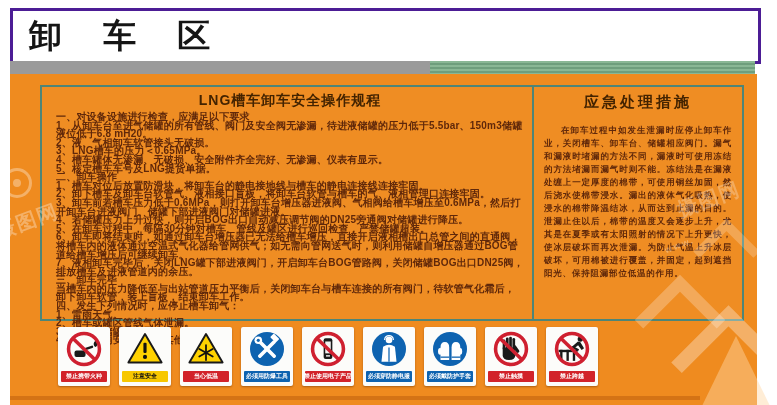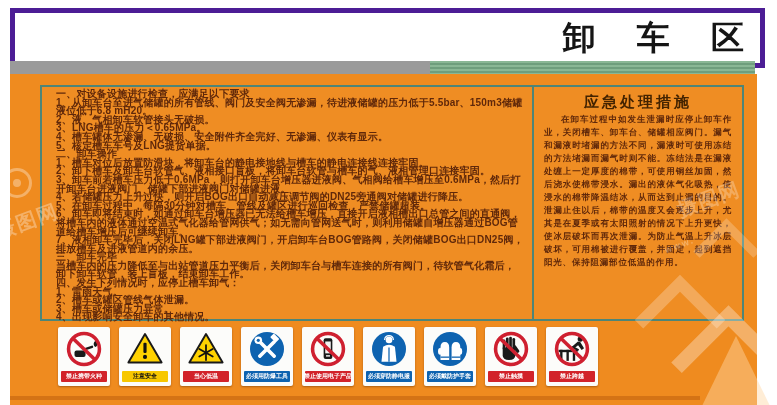--- a/index.html
+++ b/index.html
@@ -1,33 +1,33 @@
 <!DOCTYPE html>
 <html><head>
 <meta charset="utf-8">
 <style>
   html,body{margin:0;padding:0;}
   body{width:777px;height:405px;position:relative;overflow:hidden;background:#ffffff;
        font-family:"Liberation Sans",sans-serif;}
   .banner{position:absolute;left:10px;top:8px;width:745px;height:50px;background:#fff;
-          border:5px solid #4c1d95;display:flex;align-items:center;justify-content:flex-end;}
+          border:3px solid #4c1d95;display:flex;align-items:center;justify-content:flex-start;}
   .banner-title{font-size:33px;font-weight:900;color:#151515;letter-spacing:16px;padding-left:16px;}
   .stripe{position:absolute;left:10px;top:61px;width:745px;height:13px;display:flex;}
   .stripe-gray{width:420px;background:#9a9a9a;}
   .stripe-green{flex:1;background:repeating-linear-gradient(180deg,#8ab795 0 2px,#6f9e7d 2px 4px);}
   .orange{position:absolute;left:10px;top:74px;width:747px;height:331px;background:#ef8b1f;}
   .panel{position:absolute;left:30px;top:11px;width:700px;height:232px;border:2px solid #4e8577;
          display:flex;background:rgba(255,255,255,0.02);}
   .sec-left{width:492px;border-right:2px solid #4e8577;padding:3px 8px 0 14px;box-sizing:border-box;}
   .sec-right{flex:1;padding:3px 10px 0 10px;box-sizing:border-box;}
   .sec-title{text-align:center;font-size:14px;font-weight:900;color:#432300;letter-spacing:1px;
              margin:2px 0 3px 0;}
   .proc-text{font-size:10px;line-height:8.6px;font-weight:700;color:#60280a;
              white-space:pre-line;letter-spacing:0.2px;}
-  .em-title{text-align:center;font-size:15px;font-weight:900;color:#432300;letter-spacing:3px;margin:3px 0 1px 0;}
+  .em-title{text-align:center;font-size:15px;font-weight:900;color:#432300;letter-spacing:3px;margin:3px 0 12px 0;}
   .em-body{font-size:8.5px;line-height:13px;font-weight:700;color:#60280a;letter-spacing:0.8px;
            text-align:justify;text-indent:2em;}
   .signs-row{position:absolute;left:48px;top:253px;display:flex;gap:9px;}
   .sign-card{width:52px;height:59px;background:#fcfcfa;border-radius:2px;position:relative;
              box-shadow:0 1px 2px rgba(90,40,0,.45);display:flex;justify-content:center;padding-top:3px;box-sizing:border-box;}
   .sign-card svg{width:38px;height:38px;}
   .sign-label{position:absolute;left:3px;right:3px;bottom:4px;height:11px;display:flex;
               align-items:center;justify-content:center;font-size:6px;font-weight:700;
               letter-spacing:0;white-space:nowrap;overflow:hidden;border-radius:1px;}
   
@@ -55,20 +55,21 @@
 </div>
 
 <div class="stripe">
   <div class="stripe-gray"></div>
   <div class="stripe-green"></div>
 </div>
 
 <div class="orange">
   <div class="panel">
     <div class="sec-left">
+      <div class="sec-title">LNG槽车卸车安全操作规程</div>
       <div class="proc-text">一、对设备设施进行检查，应满足以下要求
 1、从卸车台至进气储罐的所有管线、阀门及安全阀无渗漏，待进液储罐的压力低于5.5bar、150m3储罐液位低于6.8 mH20。
 2、液、气相卸车软管接头无破损。
 3、LNG槽车的压力＜0.65MPa。
 4、槽车罐体无渗漏、无破损、安全附件齐全完好、无渗漏、仪表有显示。
 5、核定槽车车号及LNG提货单据。
 二、卸车操作
 1、槽车对位后放置防滑块，将卸车台的静电接地线与槽车的静电连接线连接牢固。
 2、卸下槽车及卸车台软管气、液相接口盲板，将卸车台软管与槽车的气、液相管理口连接牢固。
 3、卸车前若槽车压力低于0.6MPa，则打开卸车台增压器进液阀、气相阀给槽车增压至0.6MPa，然后打开卸车台进液阀门、储罐下部进液阀门对储罐进液。

